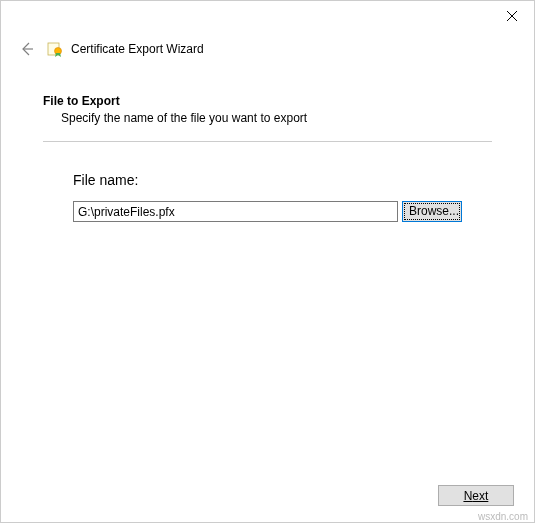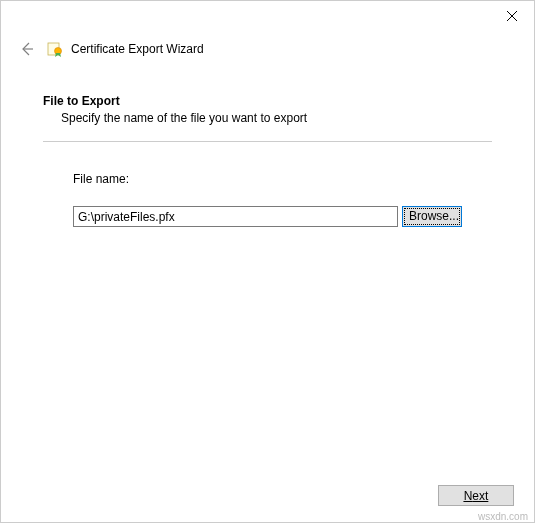--- a/index.html
+++ b/index.html
@@ -77,23 +77,23 @@
     }
     .separator {
       border: none;
       border-top: 1px solid #ccc;
       margin: 0;
     }
     .field-area {
       padding: 30px 30px 0 30px;
     }
     .field-label {
-      font-size: 12px;
+      font-size: 14px;
       color: #000;
-      margin-bottom: 20px;
+      margin-bottom: 13px;
     }
     .field-row {
       display: flex;
       gap: 4px;
       align-items: center;
     }
     .file-input {
       flex: 1;
       height: 21px;
       border: 1px solid #7a7a7a;

